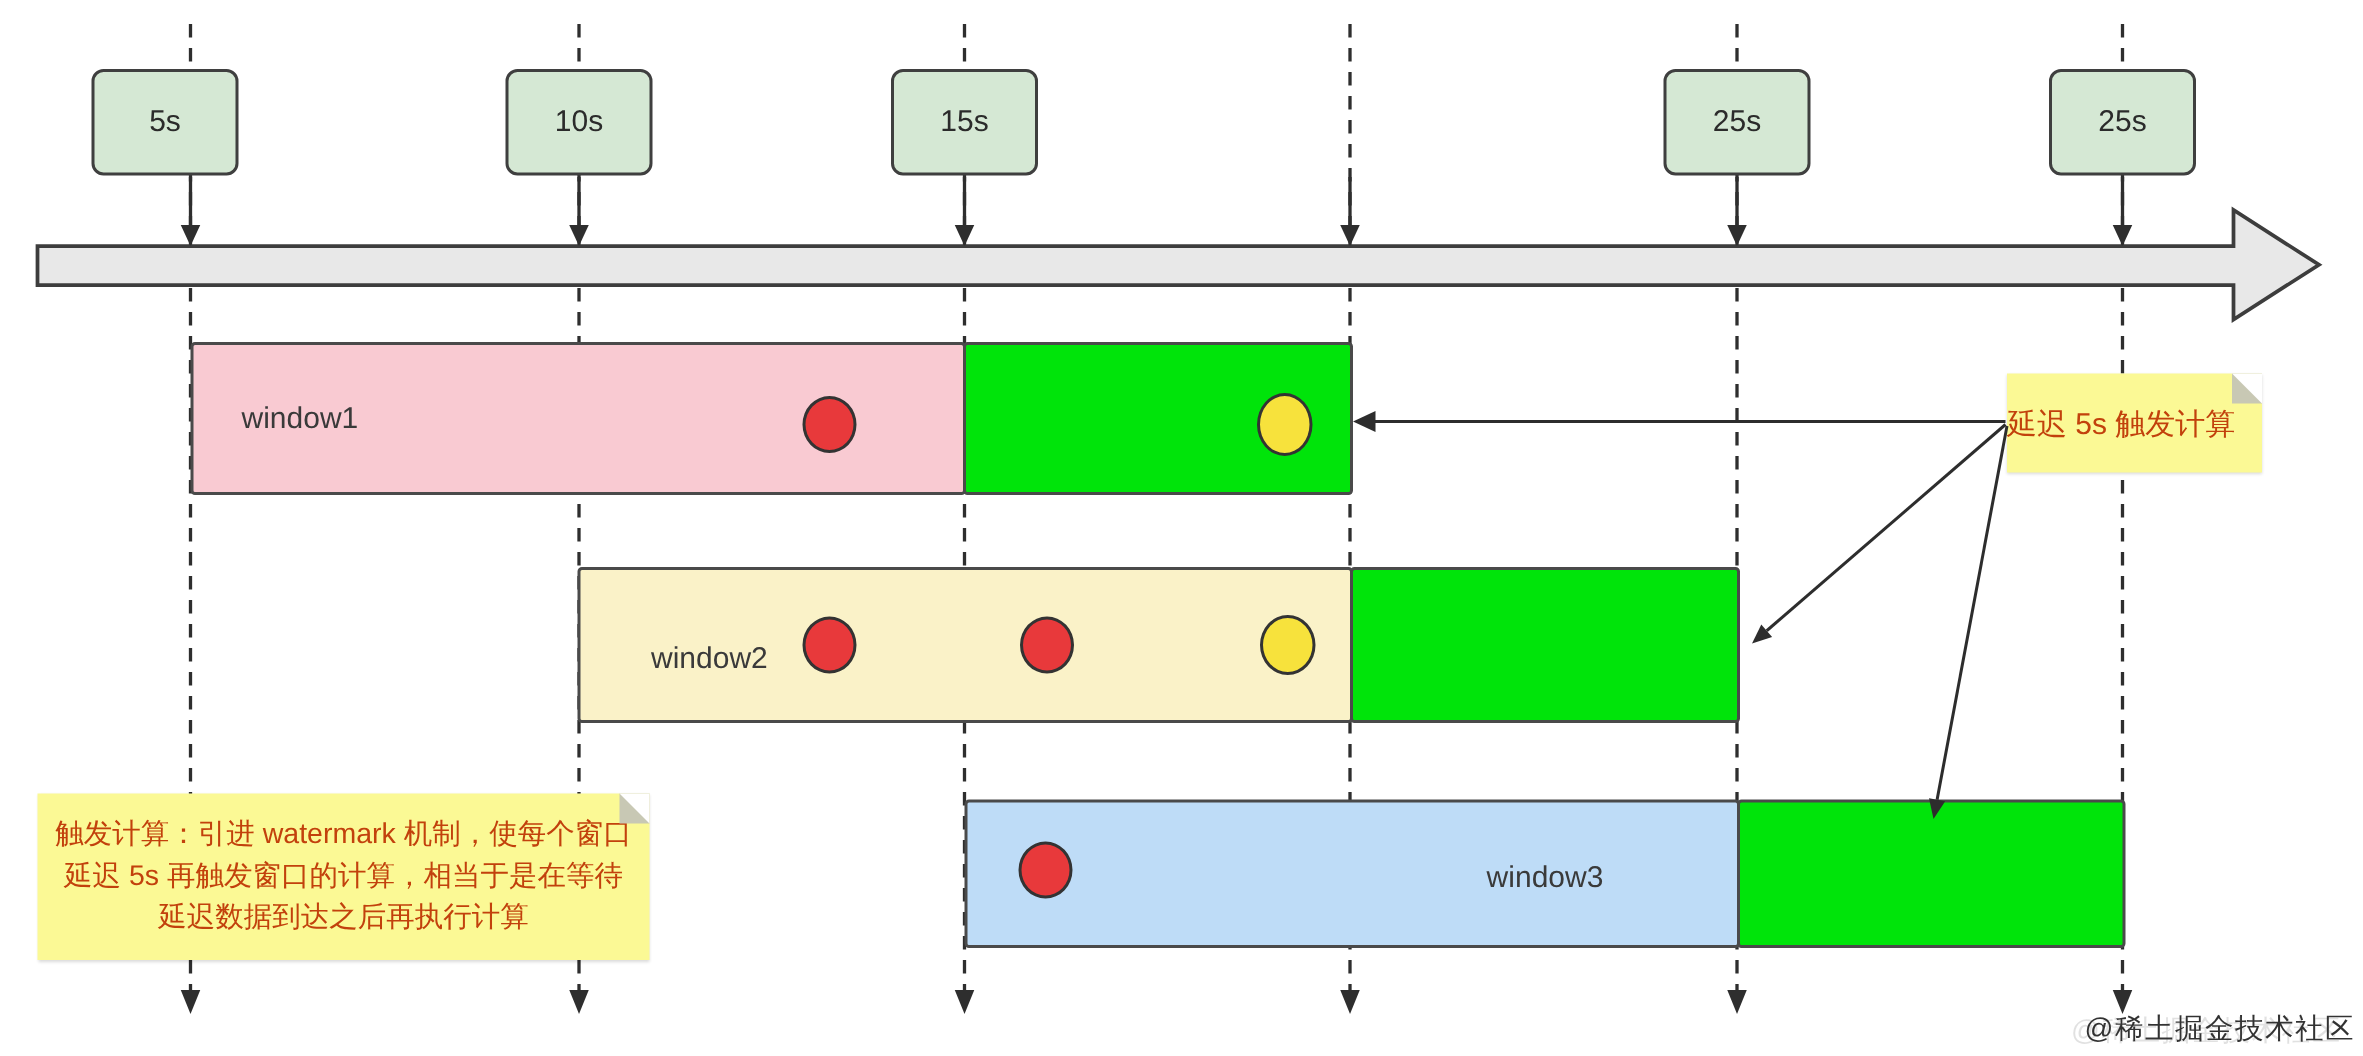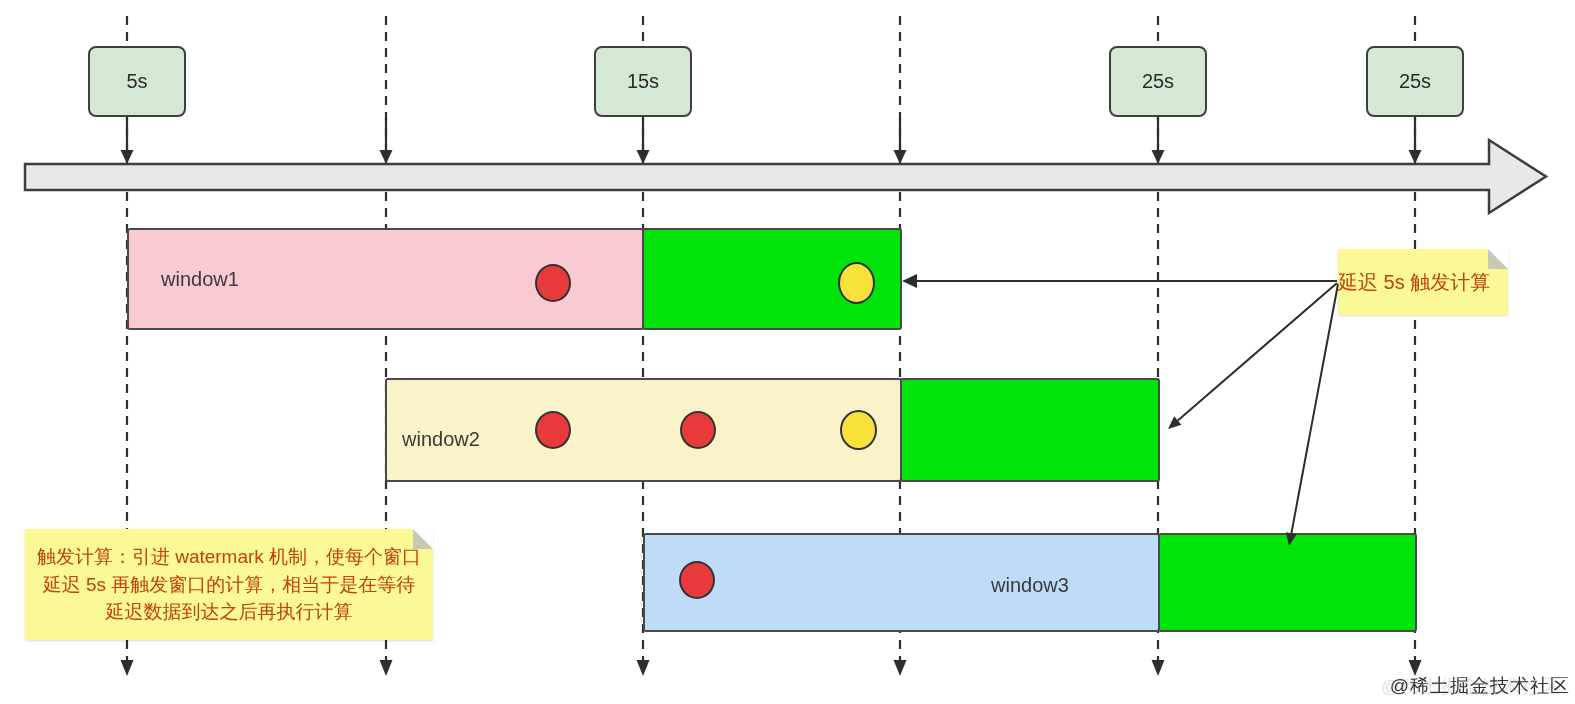--- a/index.html
+++ b/index.html
@@ -120,42 +120,45 @@
     <g>
       <line class="solid-arrow" x1="1158" y1="118" x2="1158" y2="151"></line>
       <polygon class="arrow-head" points="1151.5,150 1164.5,150 1158,164"></polygon>
     </g>
     <g>
       <line class="solid-arrow" x1="1415" y1="118" x2="1415" y2="151"></line>
       <polygon class="arrow-head" points="1408.5,150 1421.5,150 1415,164"></polygon>
     </g>
   </svg>
 
-  <div class="marker" style="left:88px;top:46px;">
+  <div class="marker" style="left:61px;top:46px;">
       <span>5s</span>
+    </div>
+  <div class="marker" style="left:337px;top:46px;">
+      <span>10s</span>
     </div>
   <div class="marker" style="left:594px;top:46px;justify-content:center;">
       <span>15s</span>
     </div>
   <div class="marker" style="left:1109px;top:46px;">
       <span>25s</span>
     </div>
   <div class="marker" style="left:1366px;top:46px;">
       <span>25s</span>
     </div>
 
   <div class="seg seg-pink" style="left:127px;top:228px;width:517px;height:102px;"></div>
   <div class="seg seg-green" style="left:642px;top:228px;width:260px;height:102px;"></div>
   <div class="wlabel start" style="left:127px;top:228px;width:517px;height:102px;padding-left:34px;">window1</div>
   <div class="dot dot-red" style="left:535px;top:264px;"></div>
   <div class="dot dot-late" style="left:838px;top:262px;width:37px;height:42px;"></div>
 
   <div class="seg seg-cream" style="left:385px;top:378px;width:517px;height:104px;"></div>
   <div class="seg seg-green" style="left:900px;top:378px;width:260px;height:104px;"></div>
-  <div class="wlabel start" style="left:385px;top:378px;width:517px;height:123px;padding-left:17px;">window2</div>
+  <div class="wlabel start" style="left:385px;top:378px;width:517px;height:123px;padding-left:49px;">window2</div>
   <div class="dot dot-red" style="left:535px;top:411px;"></div>
   <div class="dot dot-red" style="left:680px;top:411px;"></div>
   <div class="dot dot-late" style="left:840px;top:410px;width:37px;height:40px;"></div>
 
   <div class="seg seg-blue" style="left:643px;top:533px;width:517px;height:99px;"></div>
   <div class="seg seg-green" style="left:1158px;top:533px;width:259px;height:99px;"></div>
   <div class="wlabel center" style="left:643px;top:533px;width:774px;height:104px;">window3</div>
   <div class="dot dot-red" style="left:679px;top:561px;"></div>
 
   <div class="note note-delay">

